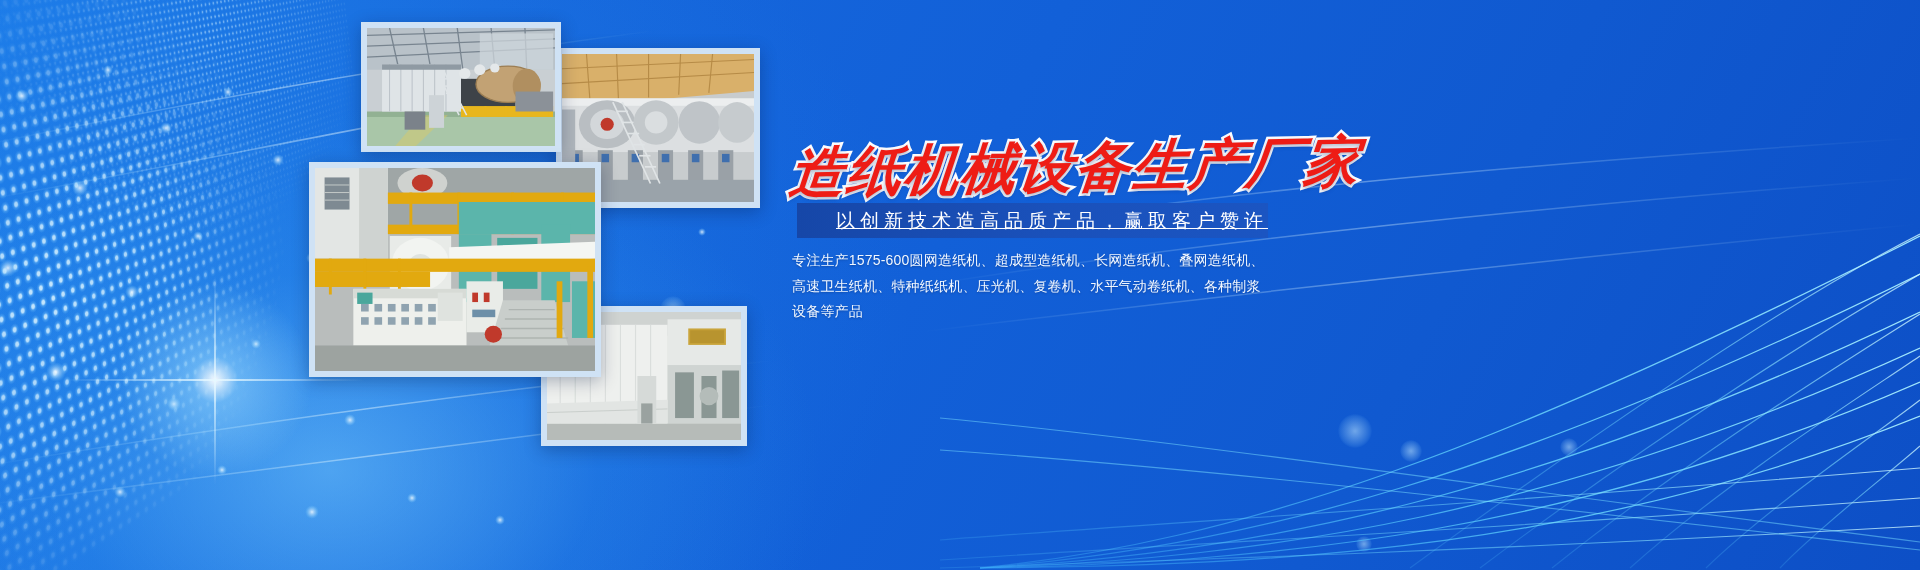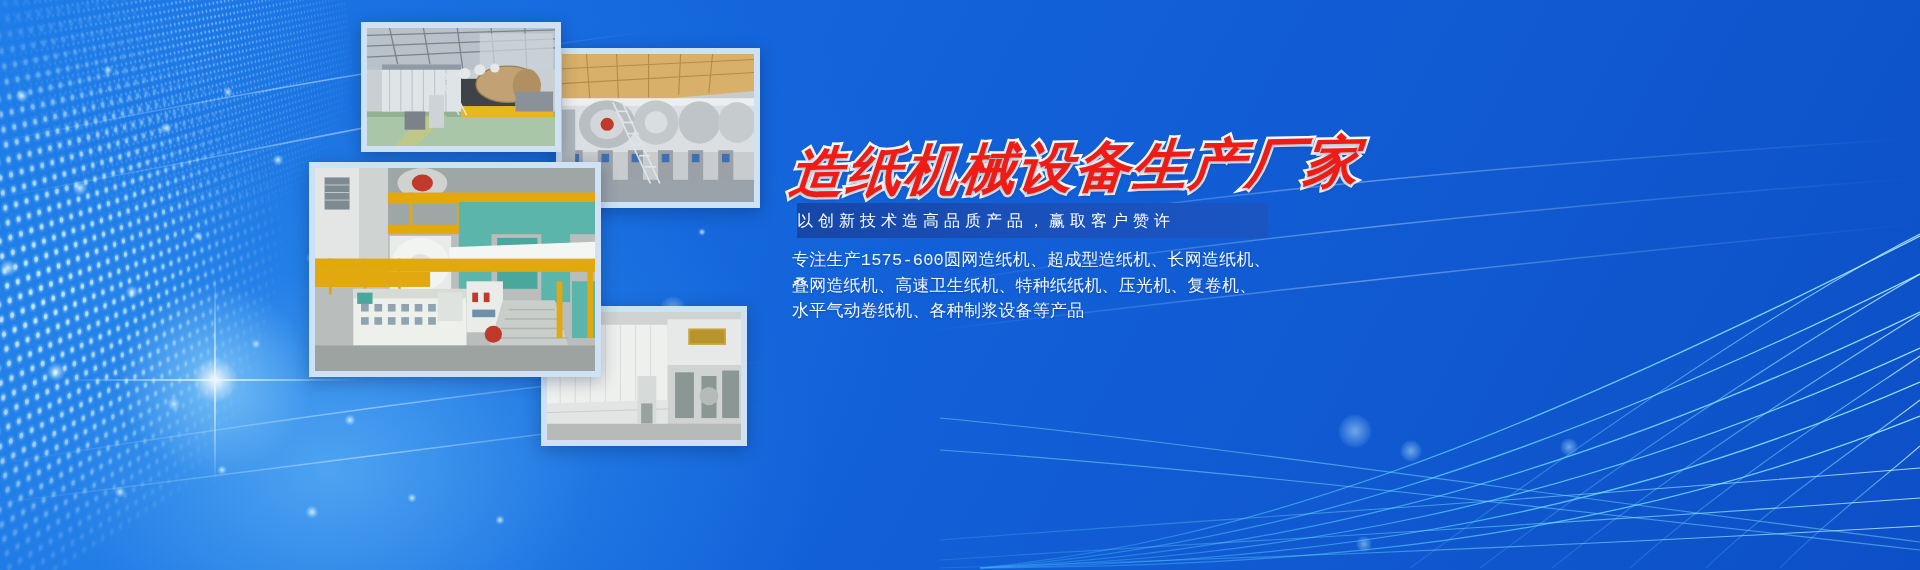--- a/index.html
+++ b/index.html
@@ -62,29 +62,28 @@
     -webkit-text-stroke:5px #ffffff; paint-order:stroke fill;
     text-shadow:0 2px 4px rgba(0,30,90,.35);
   }
   .headline span{ display:inline-block; transform:skewX(-6deg) rotate(-1.2deg); }
 
   .subtitle-bar{
     position:absolute; left:797px; top:203px; width:471px; height:35px;
     background:linear-gradient(90deg,#1647a8 0%,#1a51bb 55%,#1b55c2 100%);
   }
   .subtitle-bar .txt{
-    display:block; width:100%; line-height:35px; text-align:left;
-    color:#ffffff; font-size:16px; letter-spacing:5px; white-space:nowrap;
+    display:block; width:100%; line-height:35px; text-align:right;
+    color:#ffffff; font-size:19px; letter-spacing:5px; white-space:nowrap;text-decoration:underline;
   }
 
   .desc{
     position:absolute; left:792px; top:248px; width:480px;
-    color:#f2f8ff; font-size:17px; line-height:25.5px; letter-spacing:.2px;
+    color:#f2f8ff; font-size:14px; line-height:25.5px; letter-spacing:.2px;
     text-shadow:0 1px 2px rgba(0,25,80,.35);
-    font-family:Liberation Mono, monospace;
   }
 </style>
 </head>
 <body>
 
 <div id="banner">
 
   <div class="led-wrap">
     <div class="led"></div>
     <div class="led fine"></div>

